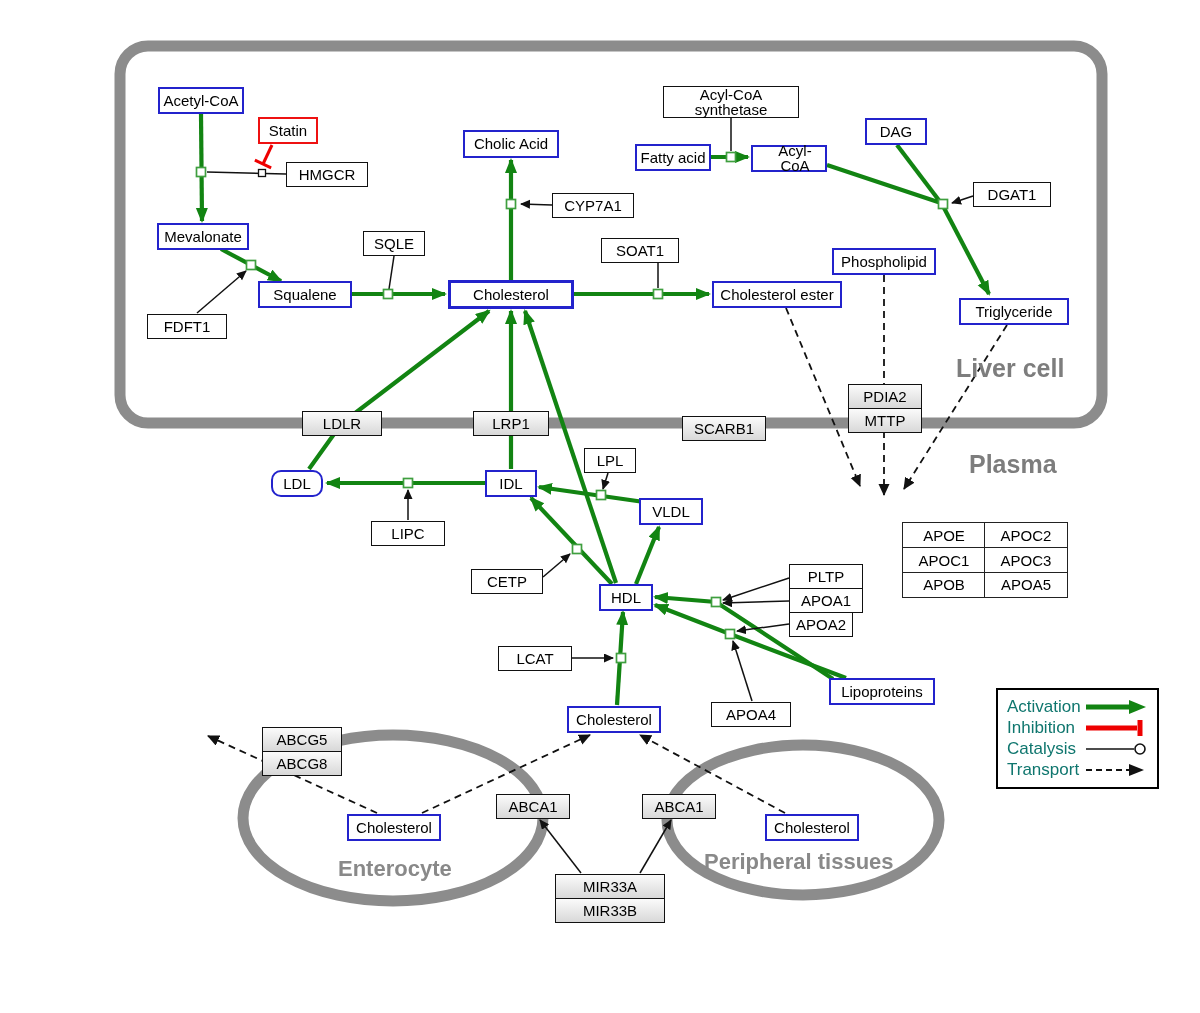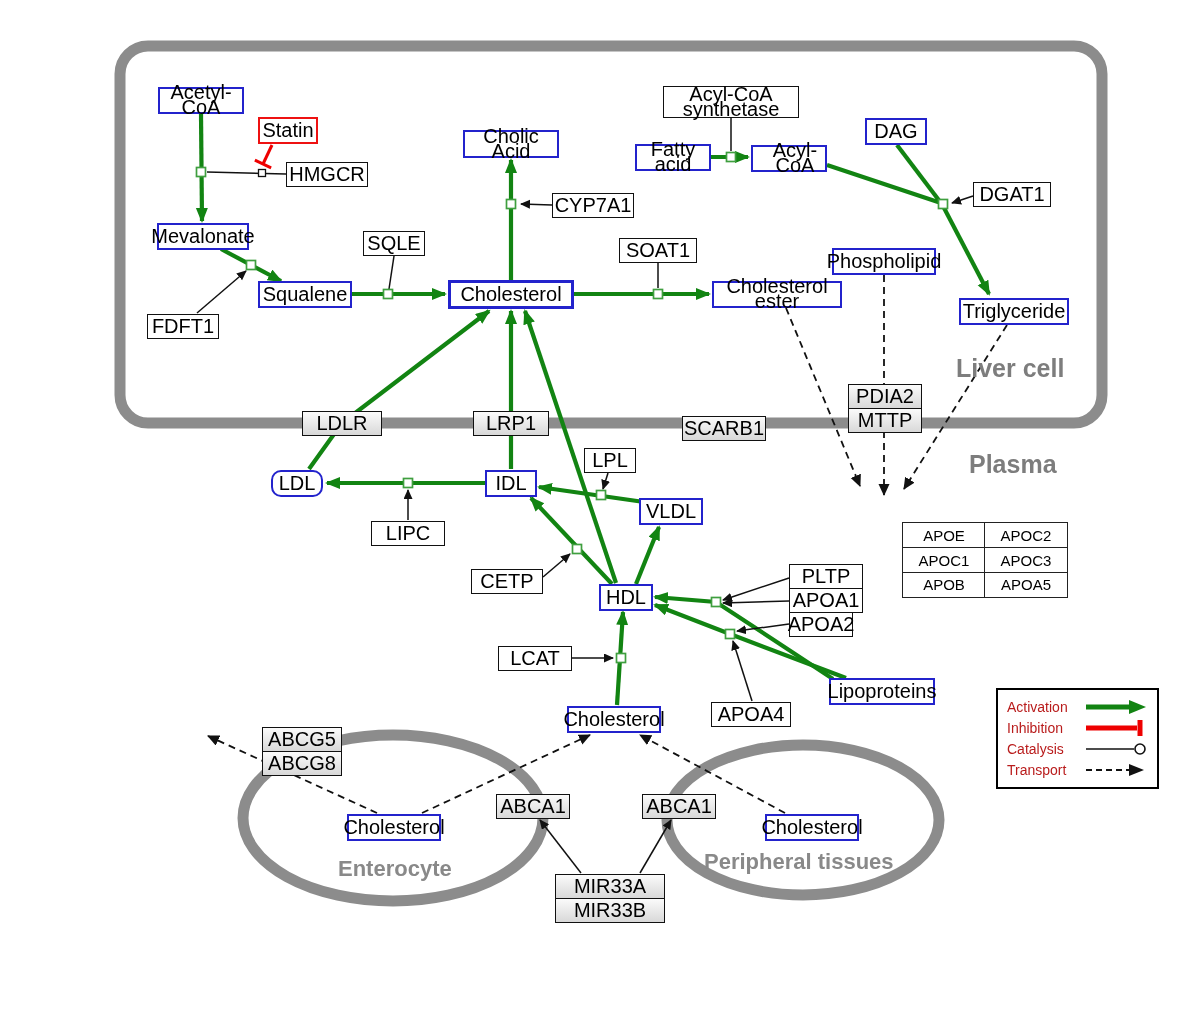--- a/index.html
+++ b/index.html
@@ -7,37 +7,37 @@
           font-family:"Liberation Sans",sans-serif;overflow:hidden;}
   svg.edge-layer{position:absolute;left:0;top:0;}
   .region-stroke{stroke:#8c8c8c;stroke-width:11;fill:none;}
   .e-act{stroke:#128412;stroke-width:4.2;fill:none;}
   .e-cat{stroke:#111;stroke-width:1.5;fill:none;}
   .e-inh{stroke:#ee0000;stroke-width:3;fill:none;}
   .e-tra{stroke:#111;stroke-width:1.8;fill:none;stroke-dasharray:7 5;}
   .anchor{fill:#fff;stroke:#3f9f3f;stroke-width:1.7;}
   .open-square{fill:#fff;stroke:#111;stroke-width:1.3;}
   .node{position:absolute;display:flex;align-items:center;justify-content:center;
-        text-align:center;background:#fff;color:#000;font-size:20px;line-height:15px;
+        text-align:center;background:#fff;color:#000;font-size:15px;line-height:15px;
         box-sizing:border-box;cursor:pointer;}
   .node.metabolite{border:2px solid #2323cc;}
   .node.metabolite.main{border-width:3px;}
   .node.drug{border:2.5px solid #ee1111;}
   .node.enzyme{border:1.4px solid #111;}
   .node.membrane{border:1.4px solid #111;background:linear-gradient(#fbfbfb,#d8d8d8);}
   .region-label{position:absolute;font-weight:bold;color:#7d7d7d;white-space:nowrap;}
   .apo-table{position:absolute;display:grid;grid-template-columns:82px 82px;}
   .apo-cell{border:1.3px solid #222;background:#fff;height:24px;display:flex;
             align-items:center;justify-content:center;font-size:15px;margin:-0.65px;}
   .legend{position:absolute;border:2.5px solid #000;background:#fff;box-sizing:border-box;
           padding:7px 9px;}
   #legend-rows{display:flex;flex-direction:column;justify-content:space-between;
                width:100%;height:100%;}
   .legend-row{display:flex;justify-content:space-between;align-items:center;height:21px;}
-  .legend-label{font-size:14px;color:#b91c1c;}
+  .legend-label{font-size:17px;color:#0f766e;}
   .legend-sym{display:flex;align-items:center;}
 </style>
 </head>
 <body>
 
 <div class="canvas">
 
   <svg id="edge-svg" class="edge-layer" width="1200" height="1013">
     <defs>
       <marker id="arr-act" markerUnits="userSpaceOnUse" markerWidth="17" markerHeight="14" refX="13" refY="6" orient="auto">
@@ -125,27 +125,27 @@
       <div class="node enzyme" style="left: 286px; top: 161.5px; width: 82px; height: 25px;">HMGCR</div>
       <div class="node metabolite" style="left: 463px; top: 129.5px; width: 96px; height: 28px;">Cholic Acid</div>
       <div class="node enzyme" style="left: 663px; top: 86px; width: 136px; height: 32px;">Acyl-CoA synthetase</div>
       <div class="node metabolite" style="left: 635px; top: 143.5px; width: 76px; height: 27px;">Fatty acid</div>
       <div class="node metabolite" style="left: 751px; top: 144.5px; width: 76px; height: 27px; padding-left: 12px;">Acyl-CoA</div>
       <div class="node metabolite" style="left: 865px; top: 117.5px; width: 62px; height: 27px;">DAG</div>
       <div class="node enzyme" style="left: 973px; top: 181.5px; width: 78px; height: 25px;">DGAT1</div>
       <div class="node metabolite" style="left: 157px; top: 222.5px; width: 92px; height: 27px;">Mevalonate</div>
       <div class="node enzyme" style="left: 363px; top: 230.5px; width: 62px; height: 25px;">SQLE</div>
       <div class="node enzyme" style="left: 552px; top: 192.5px; width: 82px; height: 25px;">CYP7A1</div>
-      <div class="node enzyme" style="left: 619px; top: 237.5px; width: 78px; height: 25px;">SOAT1</div>
+      <div class="node enzyme" style="left: 601px; top: 237.5px; width: 78px; height: 25px;">SOAT1</div>
       <div class="node metabolite" style="left: 258px; top: 280.5px; width: 94px; height: 27px;">Squalene</div>
       <div class="node metabolite main" style="left: 448px; top: 279.5px; width: 126px; height: 29px;">Cholesterol</div>
       <div class="node metabolite" style="left: 712px; top: 280.5px; width: 130px; height: 27px;">Cholesterol ester</div>
       <div class="node metabolite" style="left: 832px; top: 247.5px; width: 104px; height: 27px;">Phospholipid</div>
       <div class="node metabolite" style="left: 959px; top: 297.5px; width: 110px; height: 27px;">Triglyceride</div>
-      <div class="node enzyme" style="left: 147px; top: 313.5px; width: 72px; height: 25px;">FDFT1</div>
+      <div class="node enzyme" style="left: 147px; top: 313.5px; width: 80px; height: 25px;">FDFT1</div>
       <div class="node membrane" style="left: 302px; top: 410.5px; width: 80px; height: 25px;">LDLR</div>
       <div class="node membrane" style="left: 473px; top: 410.5px; width: 76px; height: 25px;">LRP1</div>
       <div class="node membrane" style="left: 682px; top: 415.5px; width: 84px; height: 25px;">SCARB1</div>
       <div class="node membrane" style="left: 848px; top: 383.5px; width: 74px; height: 25px;">PDIA2</div>
       <div class="node membrane" style="left: 848px; top: 407.5px; width: 74px; height: 25px;">MTTP</div>
       <div class="node metabolite" style="left: 271px; top: 469.5px; width: 52px; height: 27px; border-radius: 10px;">LDL</div>
       <div class="node metabolite" style="left: 485px; top: 469.5px; width: 52px; height: 27px;">IDL</div>
       <div class="node enzyme" style="left: 584px; top: 447.5px; width: 52px; height: 25px;">LPL</div>
       <div class="node metabolite" style="left: 639px; top: 497.5px; width: 64px; height: 27px;">VLDL</div>
       <div class="node enzyme" style="left: 371px; top: 520.5px; width: 74px; height: 25px;">LIPC</div>

